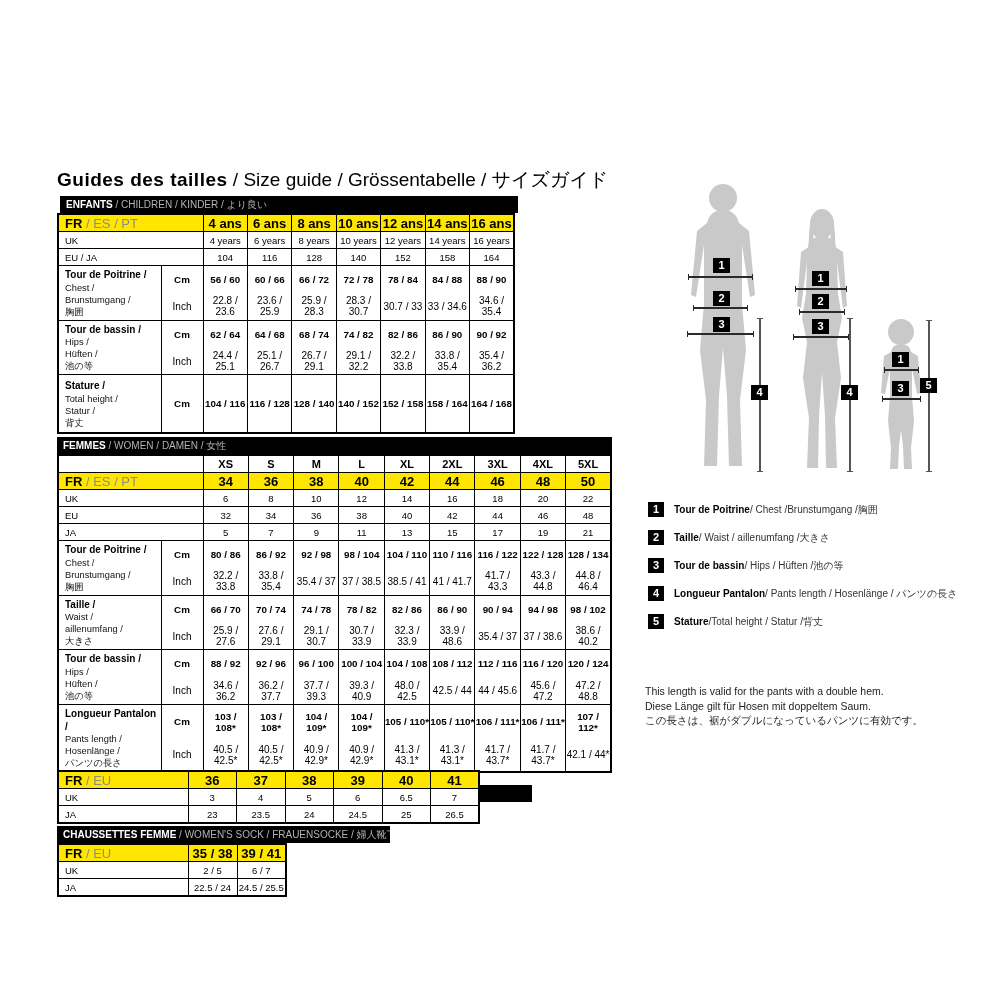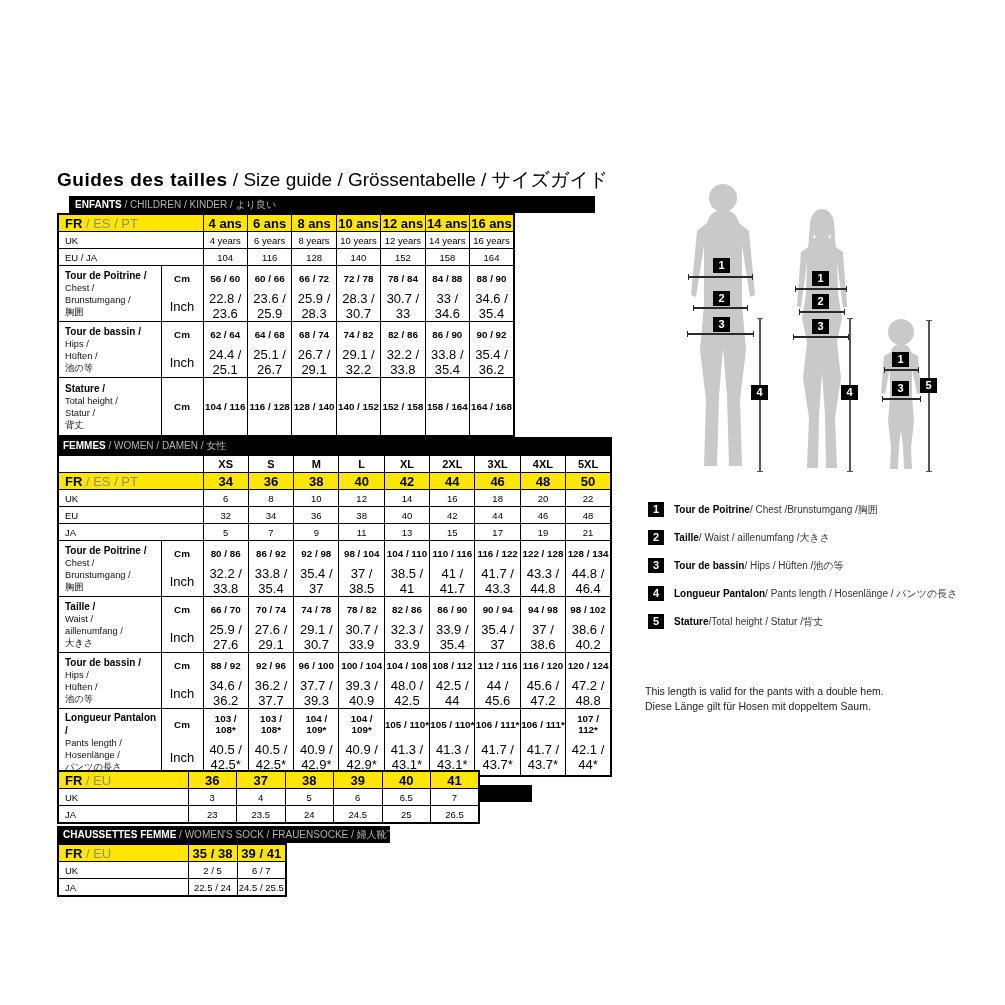--- a/index.html
+++ b/index.html
@@ -19,21 +19,21 @@
   
   table.st{position:absolute;border-collapse:collapse;table-layout:fixed;border:2px solid #000;background:#fff}
   table.st td{border:1px solid #000;text-align:center;vertical-align:middle;padding:0;font-size:9.5px;color:#000}
   tr.sizes td{font-weight:bold;font-size:11px;height:16px}
   tr.yellow td{background:#ffe600;font-weight:bold;font-size:13px;height:16px}
   .lbl{text-align:left !important;padding-left:6px !important;font-weight:normal;font-size:9.5px}
   tr.yellow td.lbl{font-weight:bold}
   .ydim{color:#8c8c8c;font-weight:normal}
   tr.simple td{height:16px}
   tr.cmrow td{font-weight:bold;font-size:9.8px;height:25px;border-bottom:none}
-  tr.inrow td{font-weight:normal;font-size:13px;height:25px;border-top:none}
+  tr.inrow td{font-weight:normal;font-size:10px;height:25px;border-top:none}
   tr.strow td{font-weight:bold;font-size:9.8px;height:52px}
   td.mlabel{text-align:left !important;vertical-align:top;padding:3px 4px 2px 6px !important;border:1px solid #000 !important}
   td.mlabel .b{font-weight:bold;font-size:10px;line-height:1.25}
   td.mlabel .sub{font-weight:normal;font-size:9.3px;line-height:1.3}
   td.unit{font-weight:bold;font-size:10px}
   tr.strow td.mlabel .sub, td.mlabel .sub{color:#111}
 
   
   .litem{display:flex;align-items:center;height:15px;margin-bottom:13px;white-space:nowrap}
   .lbadge{width:16px;height:15px;background:#000;color:#fff;font-weight:bold;font-size:11px;
@@ -56,21 +56,21 @@
   .vline::before,.vline::after{content:"";position:absolute;left:-2px;width:6px;height:1px;background:#555}
   .vline::before{top:0}.vline::after{bottom:0}
 </style>
 </head>
 <body>
 
 <div class="title">
   <span class="b">Guides des tailles</span><span> / Size guide / Grössentabelle / サイズガイド</span>
 </div>
 
-<div class="secbar" style="left:69px;top:196px;width:526px">
+<div class="secbar" style="left:60px;top:196px;width:458px">
   <span>ENFANTS</span><span class="dim"> / CHILDREN / KINDER / より良い</span>
 </div>
 <table class="st" style="left:57px;top:213px;width:458px">
   <colgroup>
       <col style="width:103px">
       <col style="width:42px">
     </colgroup>
   <tbody>
       <tr class="yellow">
     <td class="lbl" colspan="2"><span>FR</span><span class="ydim"> / ES / PT</span></td>
@@ -290,21 +290,21 @@
         <td>94 / 98</td>
         <td>98 / 102</td>
       </tr>
   <tr class="inrow">
     <td class="unit">Inch</td>
   <td>25.9 / 27.6</td>
         <td>27.6 / 29.1</td>
         <td>29.1 / 30.7</td>
         <td>30.7 / 33.9</td>
         <td>32.3 / 33.9</td>
-        <td>33.9 / 35.4</td>
+        <td>33.9 / 48.6</td>
         <td>35.4 / 37</td>
         <td>37 / 38.6</td>
         <td>38.6 / 40.2</td>
       </tr>
   <tr class="cmrow">
     <td class="mlabel" rowspan="2">
       <div class="b">Tour de bassin /</div>
       <div class="sub">Hips /</div>
       <div class="sub">Hüften /</div>
       <div class="sub">池の等</div>
@@ -495,13 +495,14 @@
   <div class="litem">
     <span class="lbadge">5</span>
       <span class="lbold">Stature</span>
       <span class="lrest"> /Total height  / Statur /背丈</span>
   </div>
 </div>
 
 <div class="footnote">
   <div>This length is valid for the pants with a double hem.</div>
   <div>Diese Länge gilt für Hosen mit doppeltem Saum.</div>
+  <div>この長さは、裾がダブルになっているパンツに有効です。</div>
 </div>
 
 </body></html>

